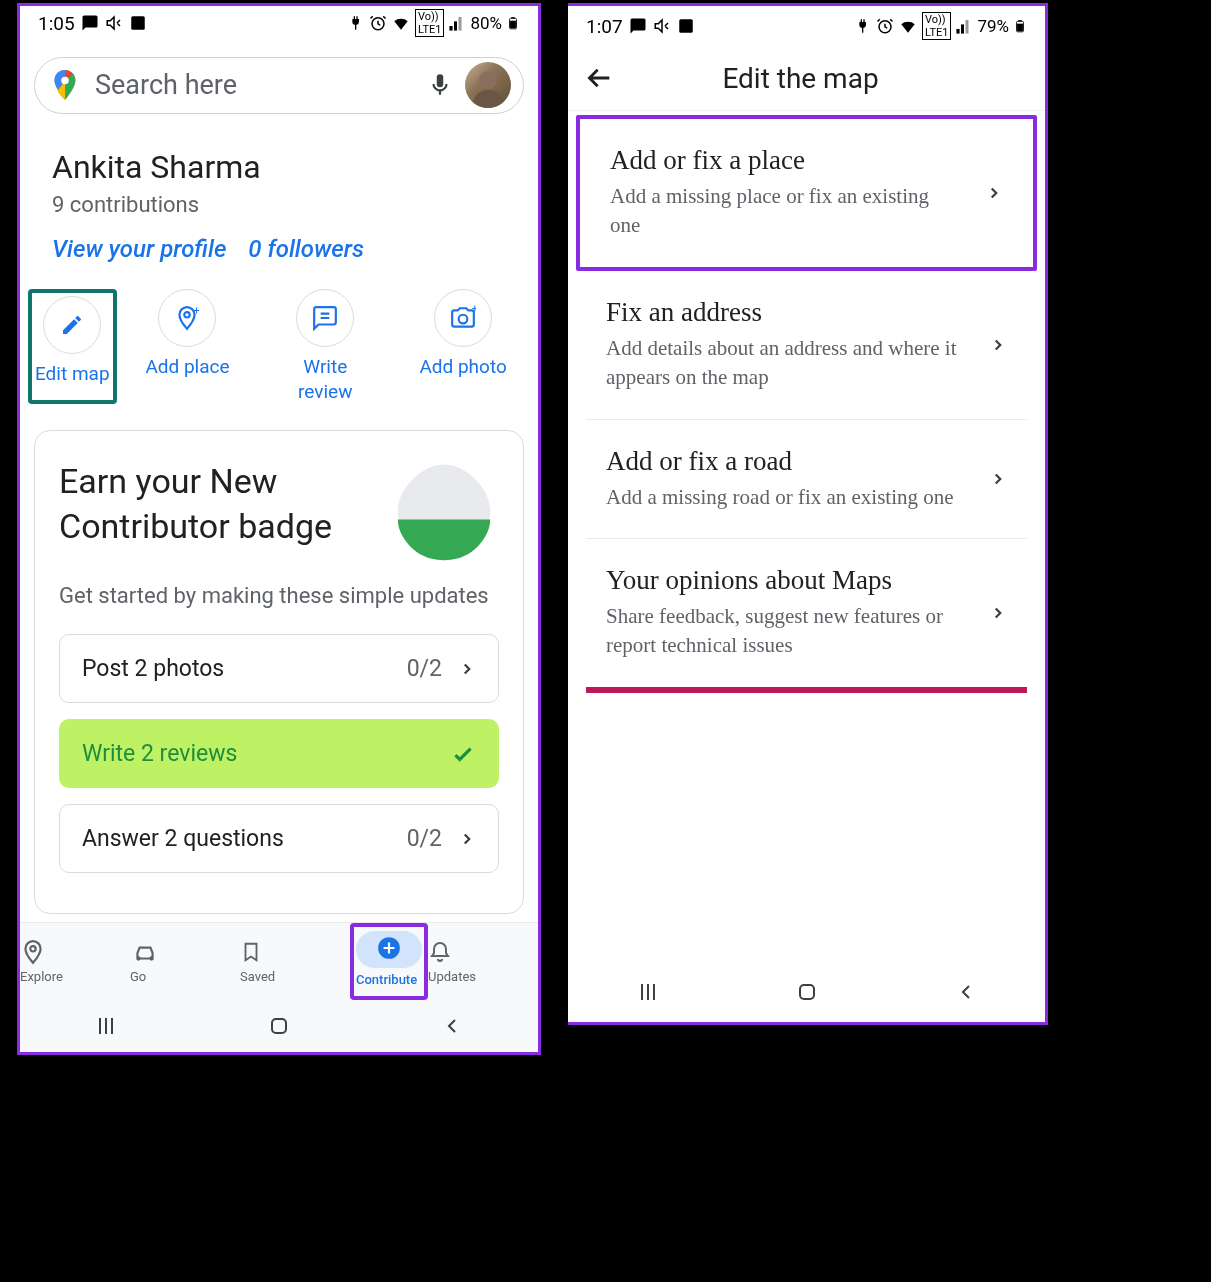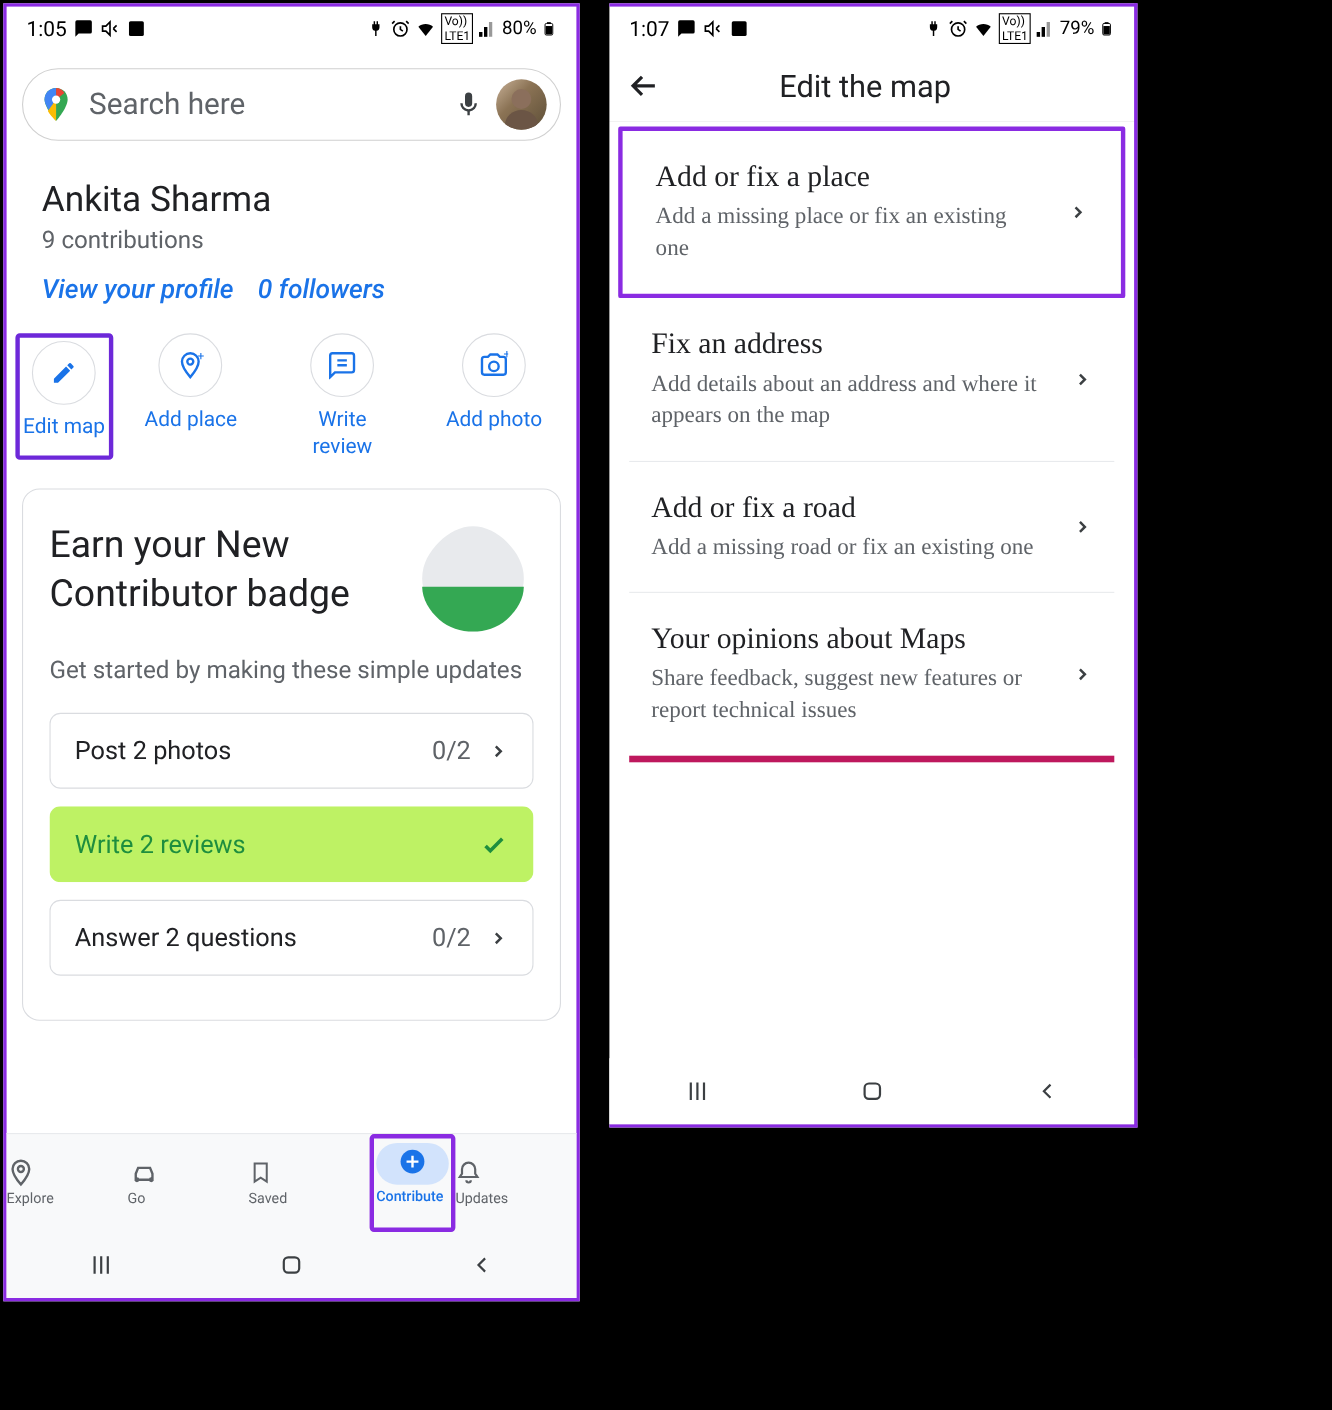--- a/index.html
+++ b/index.html
@@ -13,22 +13,22 @@
   }
   .phone {
     background: #fff;
     position: relative;
     border: 3px solid #8a2be2;
     display: flex;
     flex-direction: column;
   }
   .phone-left {
     width: 524px;
-    height: 1180px;
-    margin: 3px 0 3px 3px;
+    height: 1052px;
+    margin: 3px 0 3px 17px;
   }
   .phone-right {
     width: 480px;
     height: 1022px;
     margin: 3px 3px 3px 0;
     border-left: none;
   }
   .divider-black {
     width: 27px;
     background: #000;
@@ -96,21 +96,21 @@
     align-items: center;
     justify-content: center;
   }
   .action-label {
     font-size: 19px;
     color: #1a73e8;
     text-align: center;
     line-height: 1.3;
   }
   .highlight-purple {
-    border: 4px solid #6d28d9;
+    border: 4px solid #0f766e;
     border-radius: 4px;
     padding: 3px;
   }
   .card {
     margin: 8px 14px;
     border: 1px solid #dadce0;
     border-radius: 16px;
     padding: 28px 24px 24px 24px;
   }
   .card-title-row { display: flex; align-items: flex-start; gap: 12px; }

